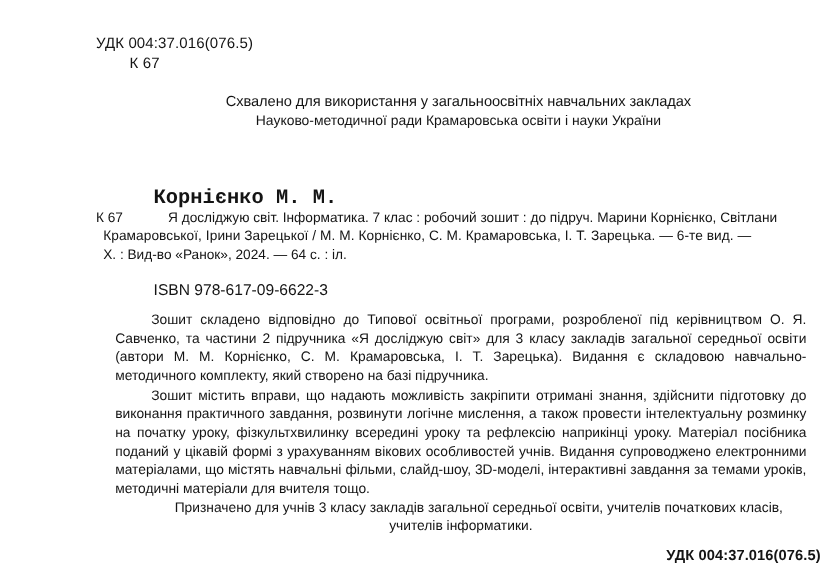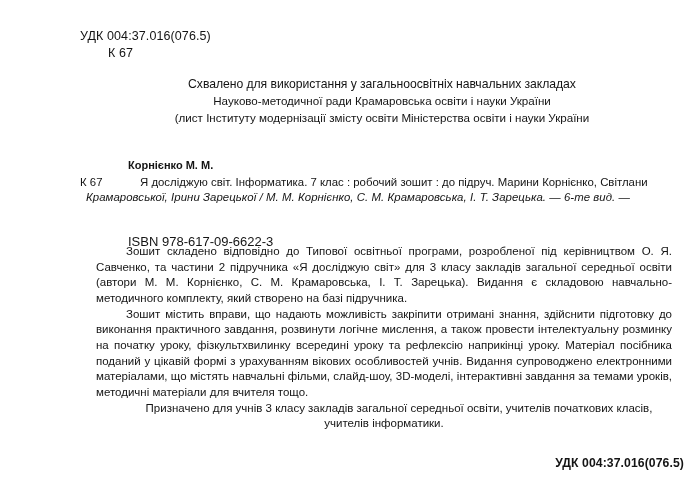--- a/index.html
+++ b/index.html
@@ -58,23 +58,24 @@
   .record {
     position: absolute;
     left: 48px;
     top: 158px;
     width: 604px;
     font-size: 11.4px;
     line-height: 15.6px;
   }
   .record .author {
     font-weight: bold;
-    font-size: 11px;
+    font-size: 17px;
     padding-left: 48px;
     display: block;
+    font-family: Liberation Mono, monospace;
   }
   .record .body {
     position: relative;
     display: block;
     padding-left: 48px;
     margin-top: 1px;
   }
   .record .shelf {
     position: absolute;
     left: 0;
@@ -83,37 +84,36 @@
     font-size: 11.4px;
   }
   .record .desc-line {
     display: block;
     white-space: nowrap;
   }
   .record .desc-line.l1 { text-indent: 12px; }
   .record .desc-line.l2 {
     margin-left: -42px;
     letter-spacing: 0.06px;
-    font-style: italic;
   }
   .record .desc-line.l3 { margin-left: -42px; }
 
   .isbn {
     position: absolute;
     left: 96px;
     top: 234px;
     font-size: 13px;
     line-height: 15.6px;
   }
 
   
   .annotation {
     position: absolute;
     left: 64px;
-    top: 244px;
+    top: 260px;
     width: 576px;
     font-size: 11.5px;
     line-height: 15.65px;
     text-align: justify;
   }
   .annotation p {
     margin: 0 0 0 0;
     text-indent: 30px;
     text-align: justify;
     text-justify: inter-word;
@@ -137,29 +137,29 @@
 <div class="page">
 
   <div class="udc-top">
     <span class="udc-line">УДК 004:37.016(076.5)</span>
     <span class="udc-line udc-code-line">К 67</span>
   </div>
 
   <div class="approval">
     <span class="ln strong">Схвалено для використання у загальноосвітніх навчальних закладах</span>
     <span class="ln">Науково-методичної ради Крамаровська освіти і науки України</span>
-    <span class="ln">(лист Інституту модернізації змісту освіти Міністерства освіти і науки України</span>
   </div>
 
   <div class="record">
     <span class="author">Корнієнко М. М.</span>
     <span class="body">
       <span class="shelf">К 67</span>
       <span class="desc-line l1">Я досліджую світ. Інформатика. 7 клас : робочий зошит : до підруч. Марини Корнієнко, Світлани</span>
       <span class="desc-line l2">Крамаровської, Ірини Зарецької / М. М. Корнієнко, С. М. Крамаровська, І. Т. Зарецька.  —  6-те вид. —</span>
+      <span class="desc-line l3">Х. : Вид-во «Ранок», 2024. — 64 с. : іл.</span>
     </span>
   </div>
 
   <div class="isbn">ISBN 978-617-09-6622-3</div>
 
   <div class="annotation">
     <p>Зошит складено відповідно до Типової освітньої програми, розробленої під керівництвом О. Я. Савченко, та частини 2 підручника  «Я досліджую світ» для 3 класу закладів загальної середньої освіти (автори М. М. Корнієнко, С. М. Крамаровська, І. Т. Зарецька). Видання є складовою навчально-методичного комплекту, який створено на базі підручника.</p>
     <p>Зошит містить вправи, що надають можливість закріпити отримані знання, здійснити підготовку до виконання практичного завдання, розвинути логічне мислення, а також провести інтелектуальну розминку на початку уроку, фізкультхвилинку всередині уроку та рефлексію наприкінці уроку. Матеріал посібника поданий у цікавій формі з урахуванням вікових особливостей учнів.  Видання супроводжено електронними матеріалами, що містять навчальні фільми, слайд-шоу, 3D-моделі, інтерактивні завдання за темами уроків, методичні матеріали для вчителя тощо.</p>
     <p class="last">Призначено для учнів 3 класу закладів загальної середньої освіти, учителів початкових класів, учителів інформатики.</p>
   </div>

